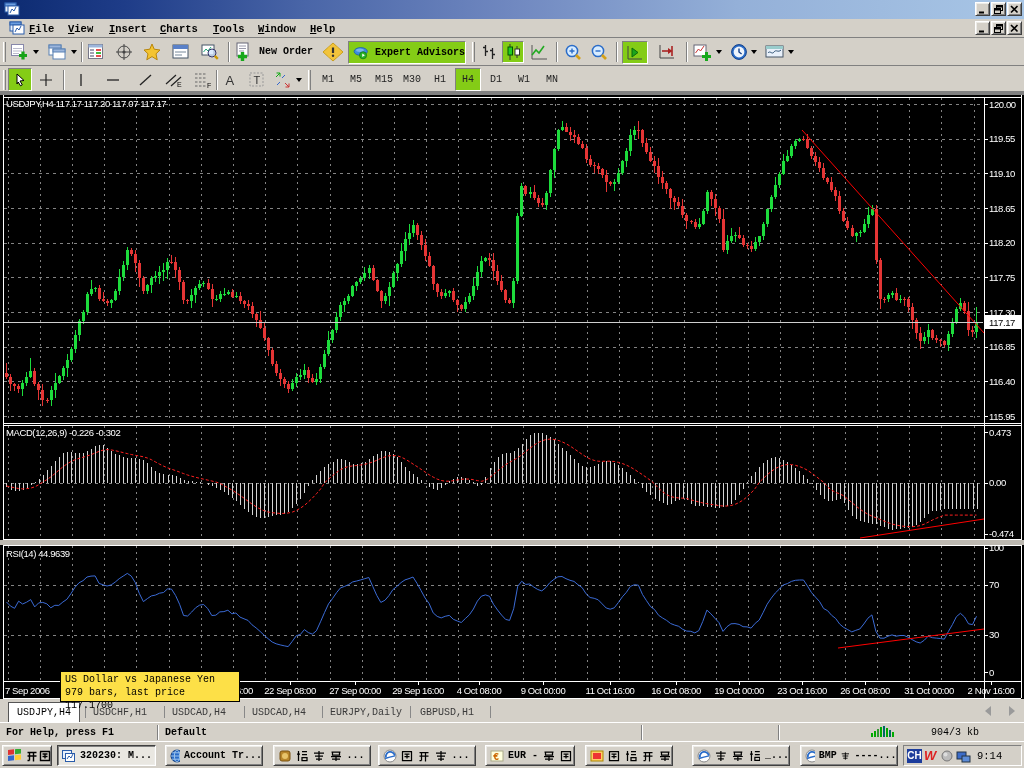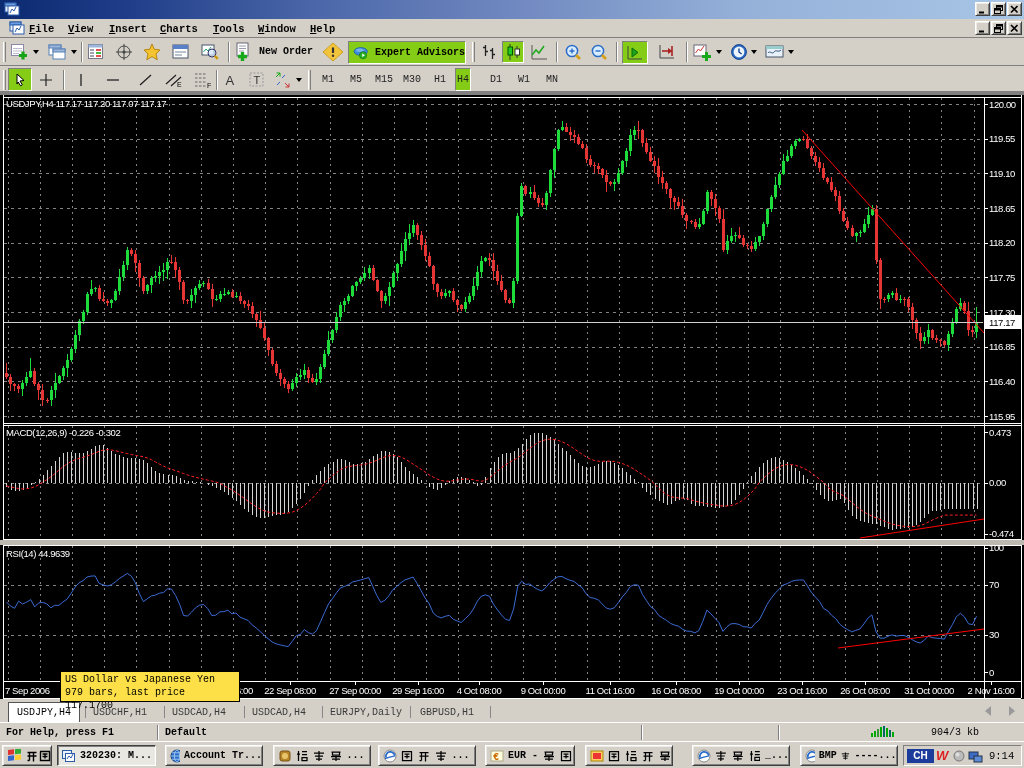--- a/index.html
+++ b/index.html
@@ -395,21 +395,21 @@
     </div>
     <div class="tbtn" style="left:371px;top:1px;width:26px;height:23px">
       <span class="tftxt">M15</span>
     </div>
     <div class="tbtn" style="left:399px;top:1px;width:26px;height:23px">
       <span class="tftxt">M30</span>
     </div>
     <div class="tbtn" style="left:427px;top:1px;width:26px;height:23px">
       <span class="tftxt">H1</span>
     </div>
-    <div class="tbtn pressed" style="left:455px;top:1px;width:16px;height:23px">
+    <div class="tbtn pressed" style="left:455px;top:1px;width:26px;height:23px">
       <span class="tftxt">H4</span>
     </div>
     <div class="tbtn" style="left:483px;top:1px;width:26px;height:23px">
       <span class="tftxt">D1</span>
     </div>
     <div class="tbtn" style="left:511px;top:1px;width:26px;height:23px">
       <span class="tftxt">W1</span>
     </div>
     <div class="tbtn" style="left:539px;top:1px;width:26px;height:23px">
       <span class="tftxt">MN</span>
@@ -572,21 +572,21 @@
         <path d="M3 8.5a4.5 4.5 0 118.8-1.8" fill="none" stroke="#2a6cc8" stroke-width="1.8"></path>
         <path d="M2 9.5c3-1 7-2 10-2.6" stroke="#2a6cc8" stroke-width="1.4" fill="none"></path>
       </svg>
       <span>BMP</span>
       <svg width="12" height="12" viewBox="0 0 12 12" style="margin:0 0.5px">
         <path d="M1 3h10M6 1v10M2 6l8 0M3 9h6" stroke="#000" stroke-width="1.25" fill="none"></path>
       </svg>
       <span>----...</span>
     </div>
     <div class="abs" style="left:903px;top:3px;width:119px;height:21px;border:1px solid;border-color:#808080 #fff #fff #808080;display:flex;align-items:center;padding-left:3px;gap:2px">
-      <div style="width:27px;height:14px;background:#1c3c9c;color:#fff;font-size:10px;font-weight:bold;text-align:center;line-height:14px">CH</div>
+      <div style="width:15px;height:14px;background:#1c3c9c;color:#fff;font-size:10px;font-weight:bold;text-align:center;line-height:14px">CH</div>
       <div style="width:14px;height:14px;color:#d22;font-size:13px;font-weight:bold;font-style:italic;line-height:14px">W</div>
       <svg width="14" height="14">
         <circle cx="7" cy="7" r="5" fill="#bbb" stroke="#777"></circle>
         <circle cx="5.5" cy="5.5" r="2" fill="#ddd"></circle>
       </svg>
       <svg width="15" height="14">
         <rect x="1" y="3" width="9" height="7" fill="#3c6cc8" stroke="#234"></rect>
         <rect x="6" y="7" width="8" height="6" fill="#5c8cd8" stroke="#234"></rect>
       </svg>
       <span style="font-size:10.5px;margin-left:4px;font-family:Liberation Mono,monospace">9:14</span>

